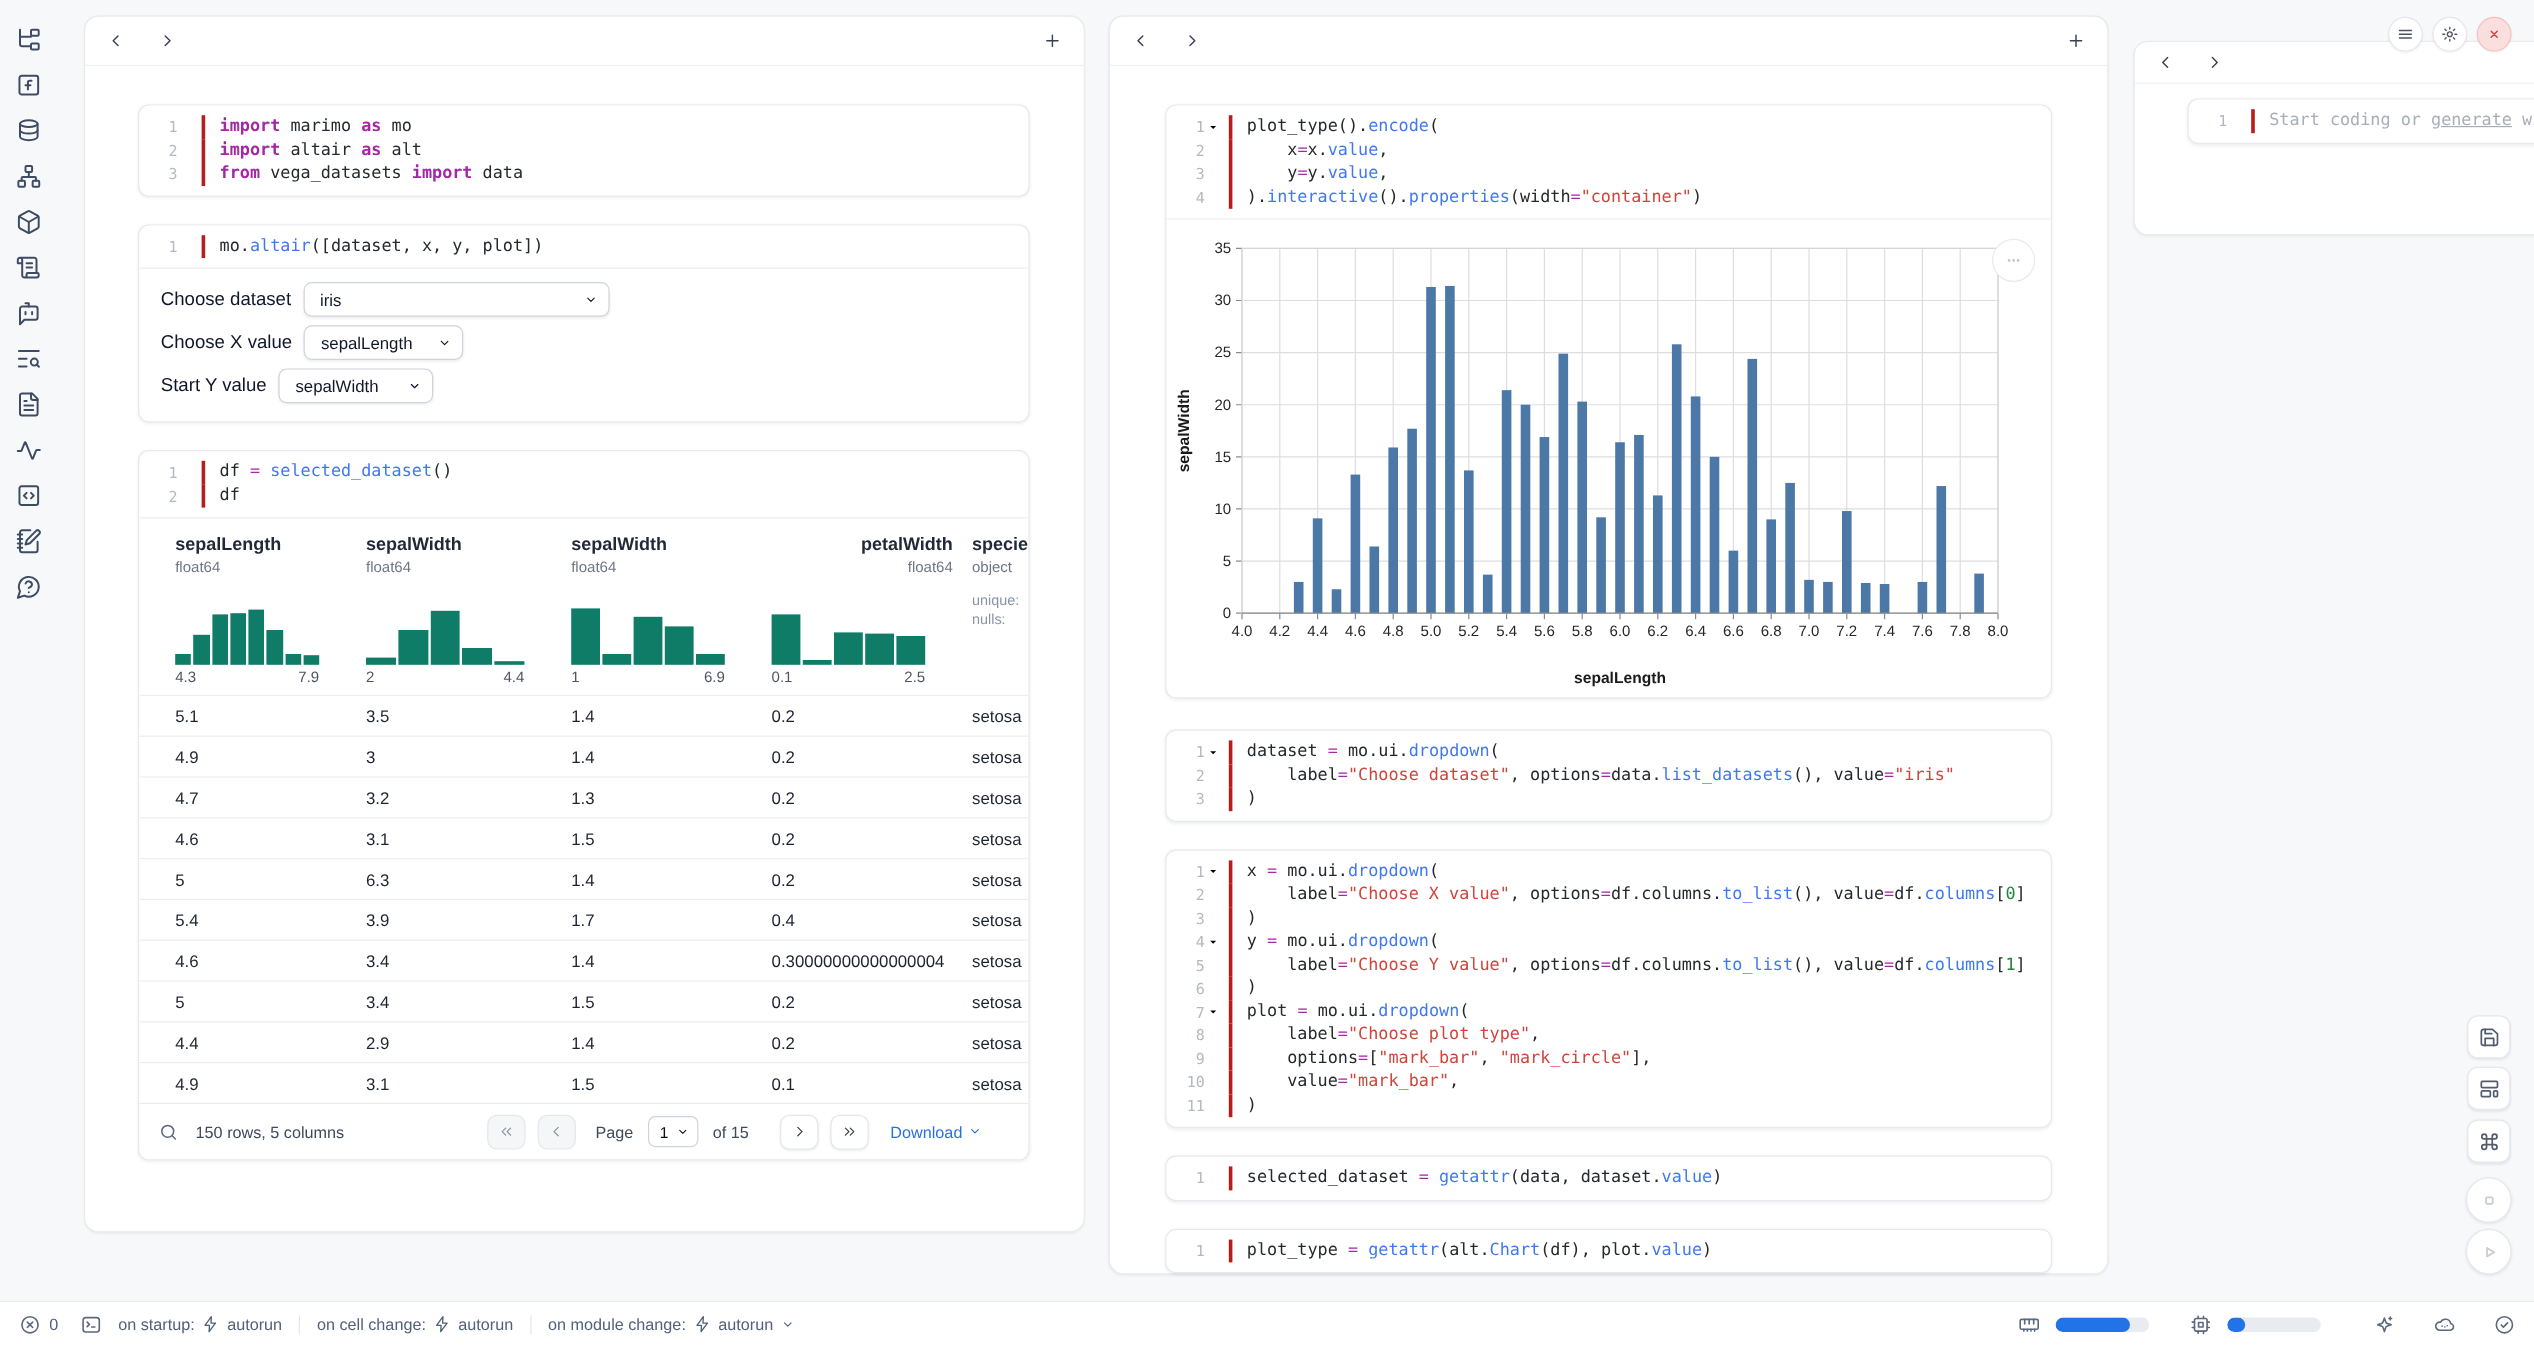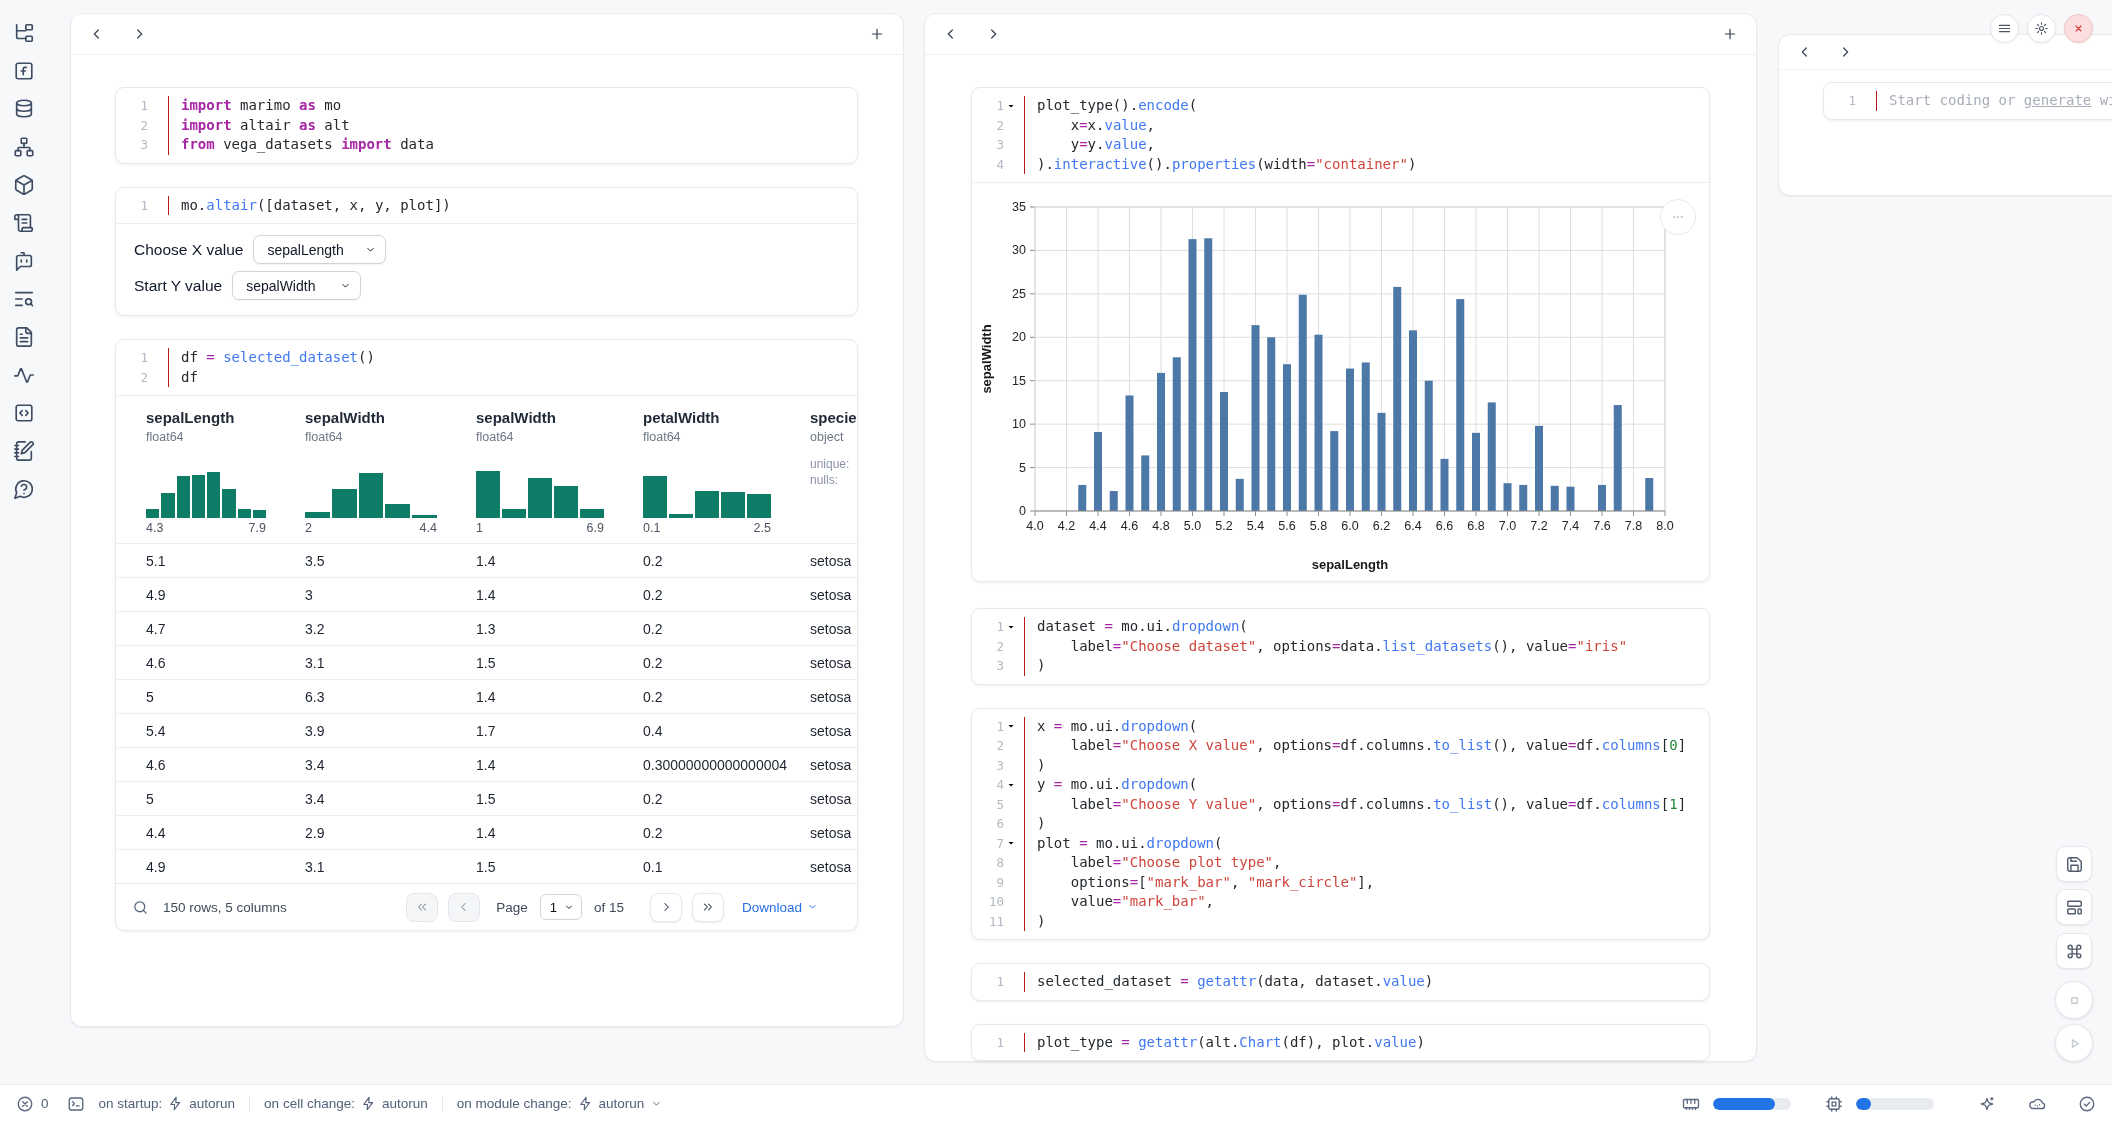--- a/index.html
+++ b/index.html
@@ -26,21 +26,21 @@
 
   
   .cell{background:#fff;border:1px solid #e7e9ee;border-radius:9px;
         box-shadow:0 1px 3px rgba(16,24,40,.07);margin-bottom:23px;overflow:hidden;}
   .codeblock{padding:8px 0;font-family:"DejaVu Sans Mono",monospace;font-size:14px;line-height:19.5px;}
   .cl{display:flex;}
   .cl .g{width:46px;flex:none;display:flex;align-items:center;justify-content:flex-end;
          color:#b3b9c2;font-size:12.5px;}
   .cl .gnum{text-align:right;}
   .cl .gfold{width:14px;height:12px;color:#9ca3af;display:inline-flex;align-items:center;justify-content:center}
-  .cl .c{border-left:1px solid #b91c1c;padding-left:12px;margin-left:6px;flex:1;white-space:pre;}
+  .cl .c{border-left:3px solid #b91c1c;padding-left:12px;margin-left:6px;flex:1;white-space:pre;}
   .tk-k{color:#a626a4;font-weight:600}
   .tk-o{color:#a626a4}
   .tk-f{color:#4078f2}
   .tk-s{color:#cf453c}
   .tk-n{color:#22863a}
   .tk-p{color:#24292e}
 
   
   .out-divider{border-top:1px solid #eceef2}
   .vstack{padding:12px 18px 16px 18px;display:flex;flex-direction:column;gap:9px}
@@ -258,20 +258,31 @@
               <div class="g">
                 <span class="gnum">1</span>
                 <span class="gfold"></span>
               </div>
               <div class="c"><span class="tk-p">mo.</span><span class="tk-f">altair</span><span class="tk-p">([dataset, x, y, plot])</span></div>
             </div>
           </div>
         <div class="out-divider"></div>
         <div class="vstack" id="vstack-out">
             <div class="vrow">
+              <span class="vlabel">Choose dataset</span>
+              <div class="select" style="width: 232px;">
+                <span>iris</span>
+                <span class="ic chev">
+                  <svg viewBox="0 0 24 24" width="100%" height="100%">
+                    <path d="m7 10 5 5 5-5"></path>
+                  </svg>
+                </span>
+              </div>
+            </div>
+            <div class="vrow">
               <span class="vlabel">Choose X value</span>
               <div class="select" style="width: 110px;">
                 <span>sepalLength</span>
                 <span class="ic chev">
                   <svg viewBox="0 0 24 24" width="100%" height="100%">
                     <path d="m7 10 5 5 5-5"></path>
                   </svg>
                 </span>
               </div>
             </div>
@@ -349,21 +360,21 @@
                   <i style="height: 15%;"></i>
                   <i style="height: 64%;"></i>
                   <i style="height: 52%;"></i>
                   <i style="height: 15%;"></i>
                 </div>
                 <div class="histlab" style="width: 128px;">
                   <span>1</span>
                   <span>6.9</span>
                 </div>
               </div>
-              <div class="df-col" style="width: 167px;">
+              <div class="df-col" style="width: 167px; text-align: right;">
                 <div class="cname">petalWidth</div>
                 <div class="ctype">float64</div>
                 <div class="hist" style="width: 128px;">
                   <i style="height: 68%;"></i>
                   <i style="height: 6%;"></i>
                   <i style="height: 44%;"></i>
                   <i style="height: 42%;"></i>
                   <i style="height: 38%;"></i>
                 </div>
                 <div class="histlab" style="width: 128px;">

